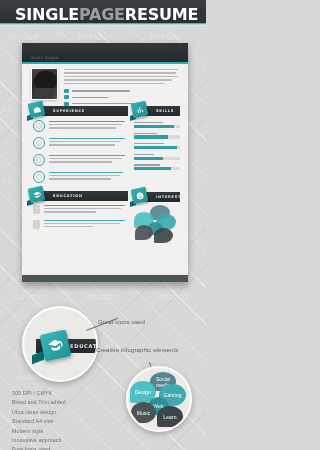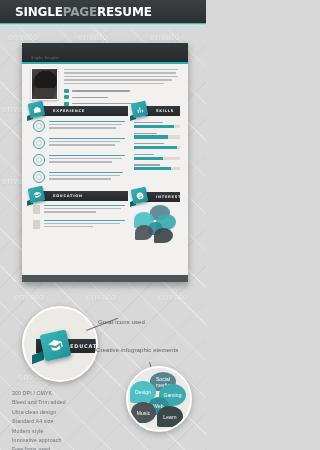--- a/index.html
+++ b/index.html
@@ -37,21 +37,21 @@
   }
 
   
   .topbar {
     position: absolute; left:0; top:0; width:206px; height:23px;
     background: linear-gradient(180deg,#3a3f42 0%,#2b2f32 100%);
     z-index: 6;
   }
   .topbar .tl {
     position:absolute; left:15px; top:5px;
-    font-size: 12px; font-weight: bold; letter-spacing: -0.2px;
+    font-size: 16px; font-weight: bold; letter-spacing: -0.2px;
     font-family: "DejaVu Sans", sans-serif;
   }
   .tl .w { color:#ffffff; }
   .tl .g { color:#9aa0a3; }
   .topbar-shine {
     position:absolute; left:0; top:23px; width:206px; height:3px;
     background: linear-gradient(180deg,#2f8d92 0%, #9fd6d8 40%, #e2eeee 100%);
     z-index:6;
   }
   .topbar-fade {

